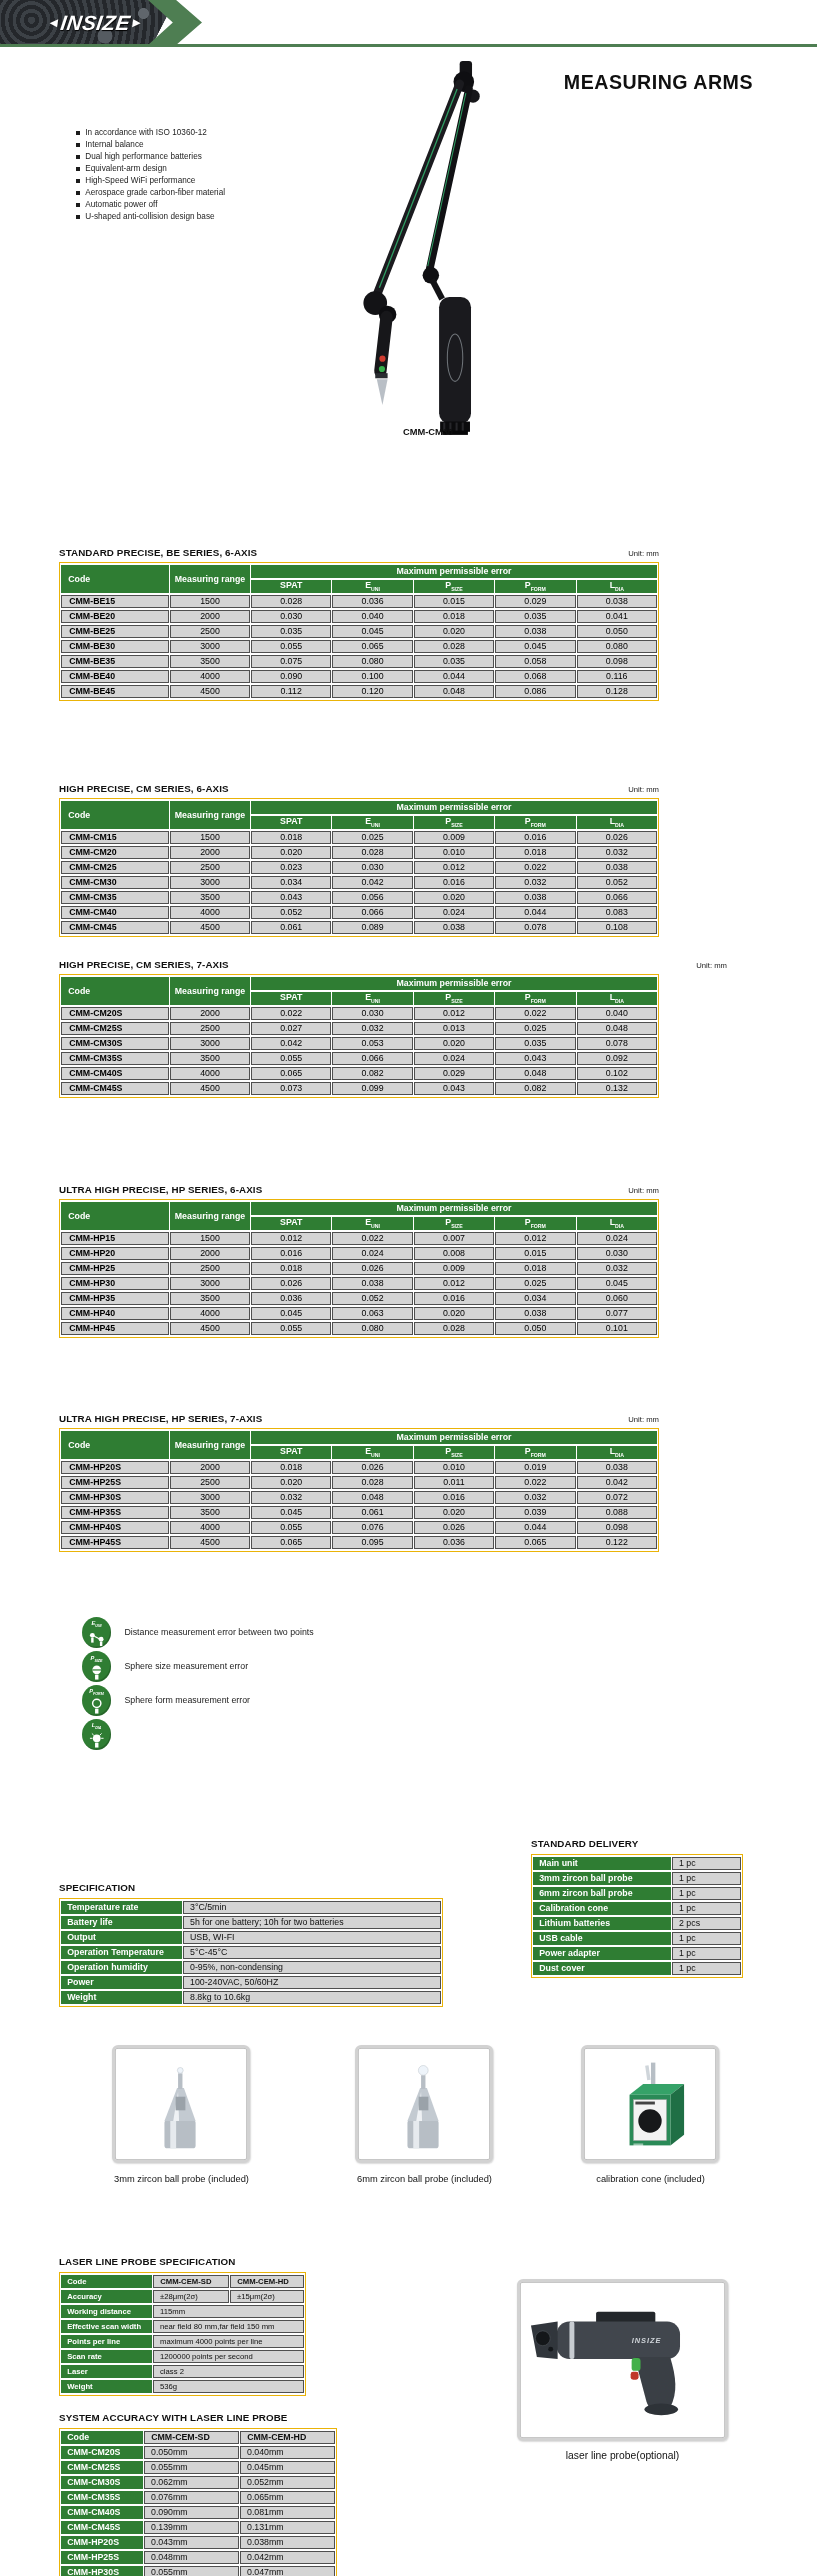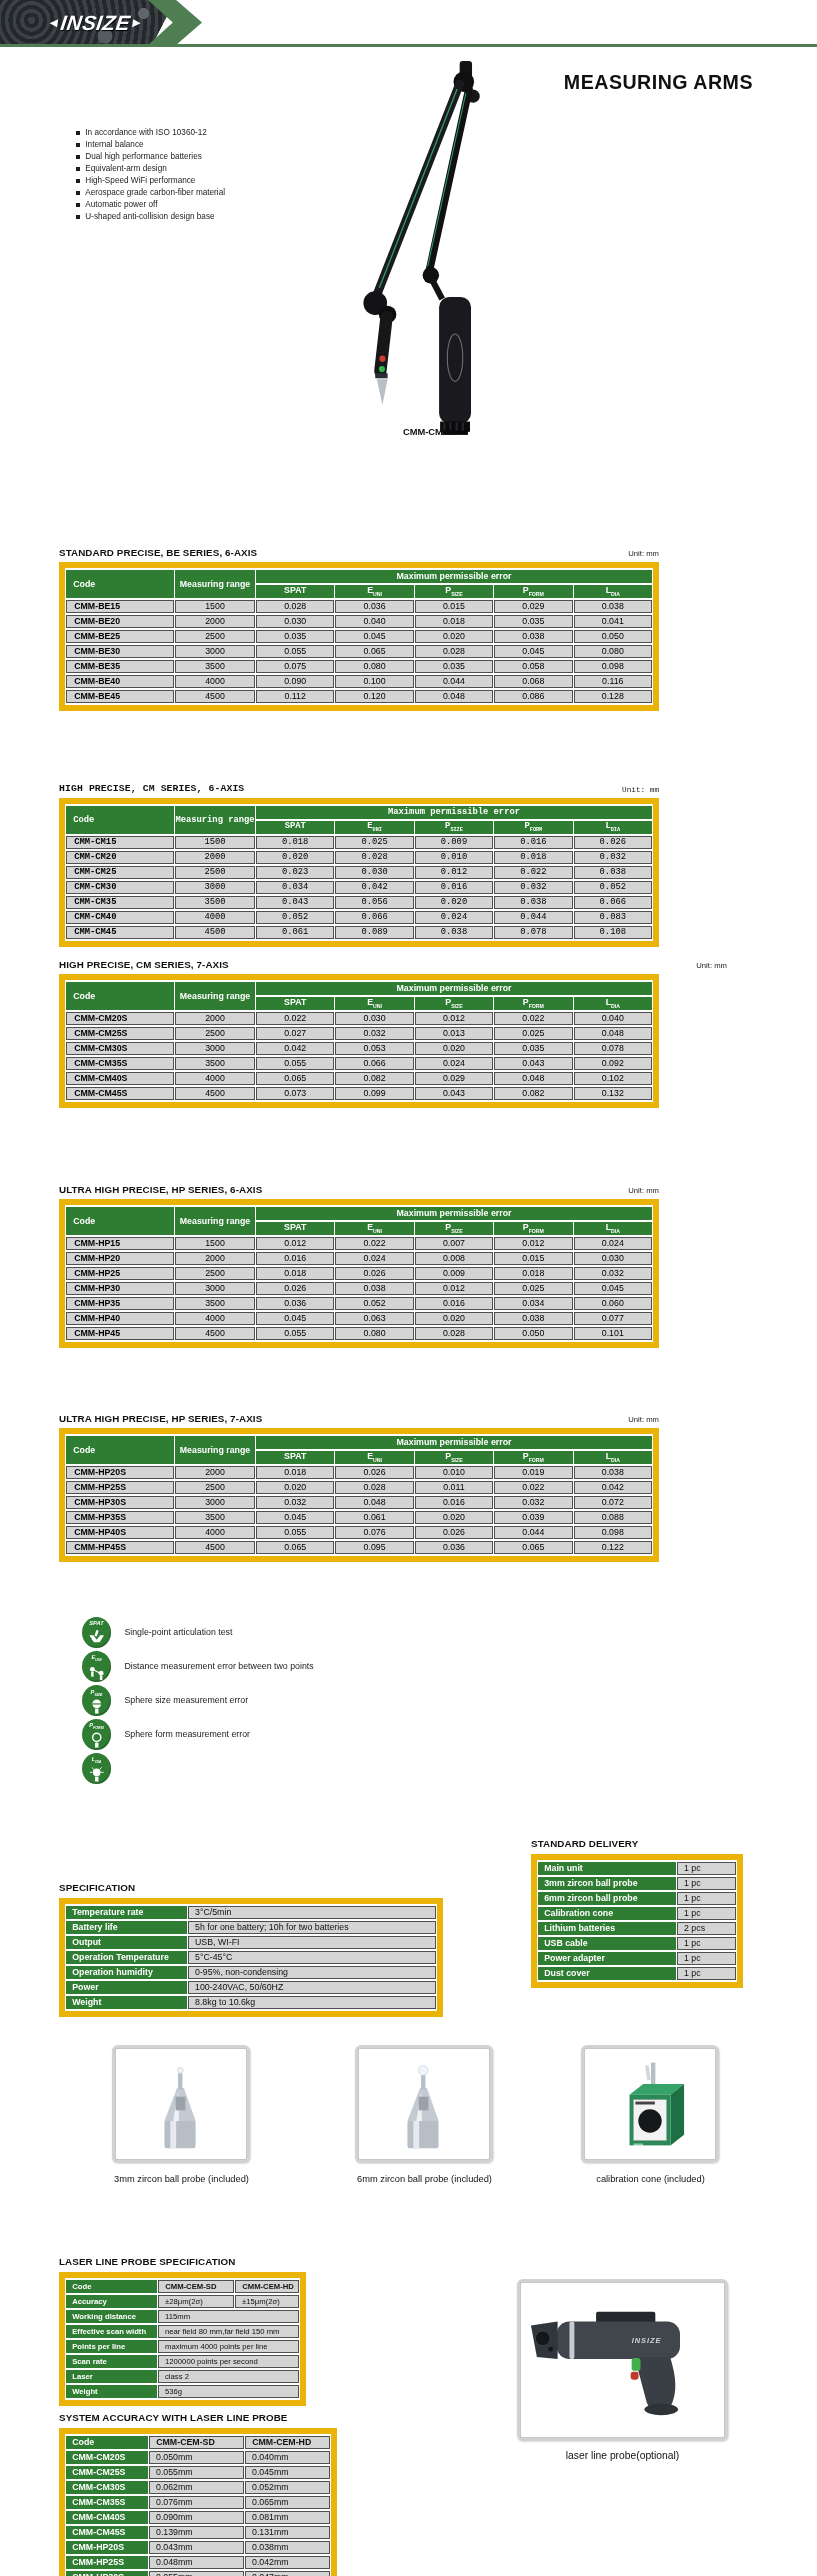--- a/index.html
+++ b/index.html
@@ -31,21 +31,21 @@
   .features li::before { content:""; position:absolute; left:1px; top:4.1px; width:3.6px; height:3.6px; background:#1c1c1c; }
 
   .product-caption { position:absolute; left:392px; top:427px; width:72px; text-align:center;
     font-weight:bold; font-size:9.3px; color:#101010; }
 
   
   .tbl-block { position:absolute; }
   .tbl-head-row { display:flex; justify-content:space-between; align-items:flex-end; margin-bottom:3.6px; }
   .sec-title { font-size:9.8px; font-weight:bold; color:#101010; letter-spacing:0.1px; }
   .unit { font-size:7.7px; color:#222; }
-  table.grid { border-collapse:separate; border-spacing:1.5px 2.1px; border:6px solid #eab308; background:#fff; table-layout:fixed; }
+  table.grid { border-collapse:separate; border-spacing:1.5px 2.1px; border:1px solid #eab308; background:#fff; table-layout:fixed; }
   table.grid th, table.grid td { height:13px; font-size:8.8px; }
   th.gh { background:#2f7d33; color:#fff; font-weight:bold; }
   th.gh.left { text-align:left; padding-left:7.2px; }
   th.sub { background:#2f7d33; color:#fff; font-weight:bold; text-align:center; font-size:8.8px; }
   th.sub sub { font-size:5.2px; }
   td.cell-code, .cell-code { background:#d4d4d4; border:0.5px solid #4f4f4f; font-weight:bold; text-align:left; padding-left:7.2px; }
   td.cell-num, .cell-num { background:#d4d4d4; border:0.5px solid #4f4f4f; text-align:center; }
   td.lbl, th.lbl { background:#2f7d33; color:#fff; font-weight:bold; text-align:left; padding-left:6.2px; font-size:8.2px; }
   td.val { background:#d4d4d4; border:0.5px solid #4f4f4f; color:#101010; text-align:left; padding-left:6px; font-size:8.2px; }
   td.valb { background:#d4d4d4; border:0.5px solid #4f4f4f; color:#101010; font-weight:bold; text-align:left; padding-left:6.2px; font-size:8.2px; }
@@ -208,21 +208,21 @@
             <td class="cell-num">0.112</td>
             <td class="cell-num">0.120</td>
             <td class="cell-num">0.048</td>
             <td class="cell-num">0.086</td>
             <td class="cell-num">0.128</td>
           </tr>
         </tbody>
     </table>
   </div>
 
-  <div class="tbl-block" style="left:59px; top:783px; width:600px;font-family:Liberation Mono, monospace;">
+  <div class="tbl-block" style="left:59px; top:783px; width:600px;">
     <div class="tbl-head-row">
       <div class="sec-title">HIGH PRECISE, CM SERIES, 6-AXIS</div>
       <div class="unit">Unit: mm</div>
     </div>
     <table class="grid" style="width:600px;">
       <colgroup>
           <col style="width:108px">
           <col style="width:80px">
           <col>
           <col>
@@ -579,30 +579,20 @@
             <td class="cell-num">0.095</td>
             <td class="cell-num">0.036</td>
             <td class="cell-num">0.065</td>
             <td class="cell-num">0.122</td>
           </tr>
         </tbody>
     </table>
   </div>
 
   <div class="legend">
-    <div class="legend-row">
-      <div class="licon">
-        <div class="llabel"><span>SPAT</span><sub></sub></div>
-        <svg width="17.5" height="18.5" viewBox="0 0 36 36">
-            <path d="M3 12 L12 26 H24 L33 12 H25 L18 21 L11 12 Z" fill="#fff"></path>
-            <rect x="15" y="1" width="5" height="13" rx="2" fill="#fff" transform="rotate(18 17 8)"></rect>
-          </svg>
-      </div>
-      <div class="legend-text">Single-point articulation test</div>
-    </div>
     <div class="legend-row">
       <div class="licon">
         <div class="llabel"><span>E</span><sub>UNI</sub></div>
         <svg width="17.5" height="18.5" viewBox="0 0 36 36">
             <circle cx="9" cy="12" r="5" fill="#fff"></circle>
             <rect x="6.5" y="17" width="5" height="10" fill="#fff"></rect>
             <circle cx="27" cy="20" r="5" fill="#fff"></circle>
             <rect x="24.5" y="25" width="5" height="9" fill="#fff"></rect>
             <line x1="13" y1="14" x2="23" y2="19" stroke="#fff" stroke-width="2.5"></line>
           </svg>

